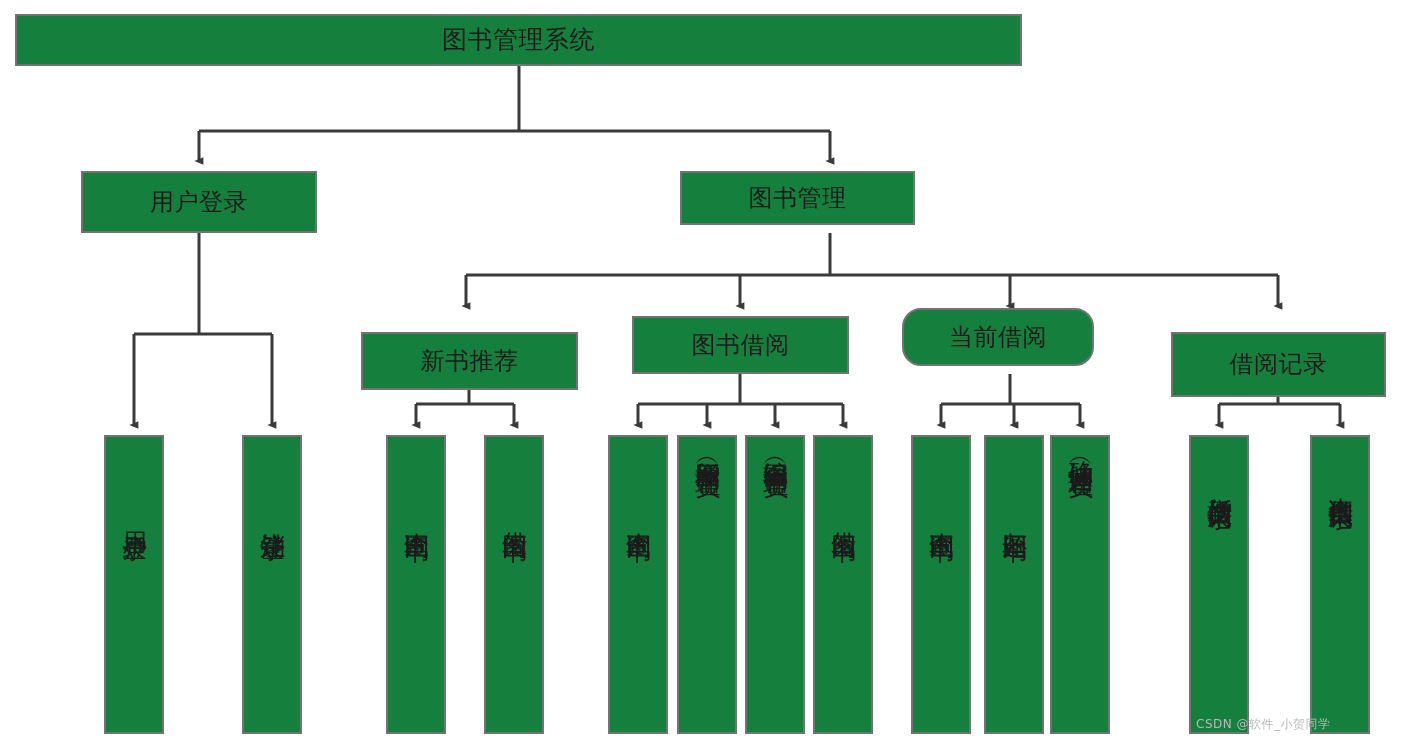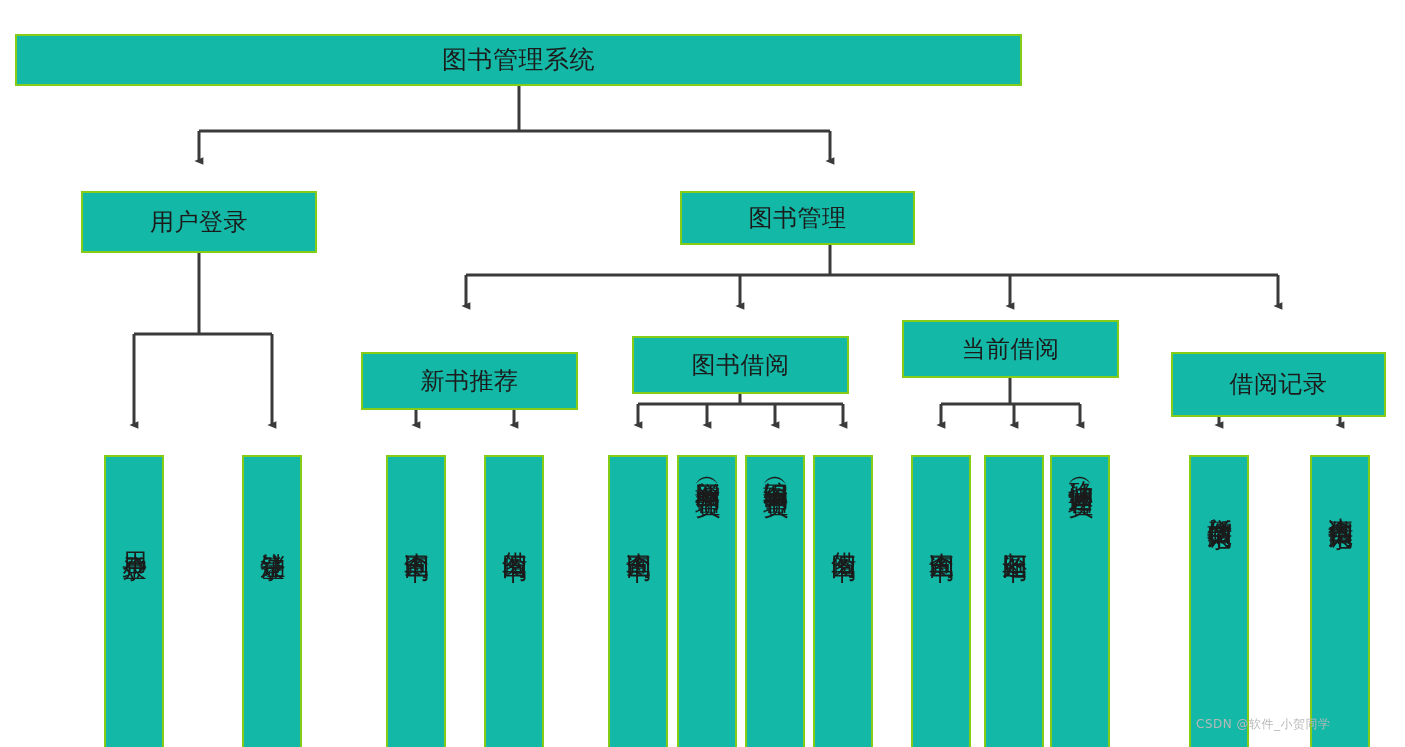--- a/index.html
+++ b/index.html
@@ -27,27 +27,26 @@
   .node-layer {
     position: absolute;
     left: 0;
     top: 0;
     width: 1405px;
     height: 747px;
   }
   .node {
     position: absolute;
     box-sizing: border-box;
-    border: 2px solid #84cc16;
-    background: #14b8a6;
+    border: 2px solid #737373;
+    background: #15803d;
     display: flex;
     align-items: center;
     justify-content: center;
     color: #1b1b1b;
-    margin-top: 20px;
   }
   .node .label {
     display: block;
     line-height: 1.18;
     letter-spacing: 0.5px;
     white-space: nowrap;
   }
   .node.h-node .label {
     font-size: 24px;
   }
@@ -163,21 +162,21 @@
     </div>
 
     <div class="node h-node" style="left:361px; top:332px; width:217px; height:58px;">
       <span class="label">新书推荐</span>
     </div>
 
     <div class="node h-node" style="left:632px; top:316px; width:217px; height:58px;">
       <span class="label">图书借阅</span>
     </div>
 
-    <div class="node h-node" style="left:902px; top:300px; width:217px; height:58px;">
+    <div class="node h-node" style="left:902px; top:308px; width:192px; height:58px;border-radius:19px;">
       <span class="label">当前借阅</span>
     </div>
 
     <div class="node h-node" style="left:1171px; top:332px; width:215px; height:65px;">
       <span class="label">借阅记录</span>
     </div>
 
     <div class="node v-node" style="left:104px; top:435px; width:60px; height:299px; padding-top:75px;">
       <span class="label">用户登录</span>
     </div>

